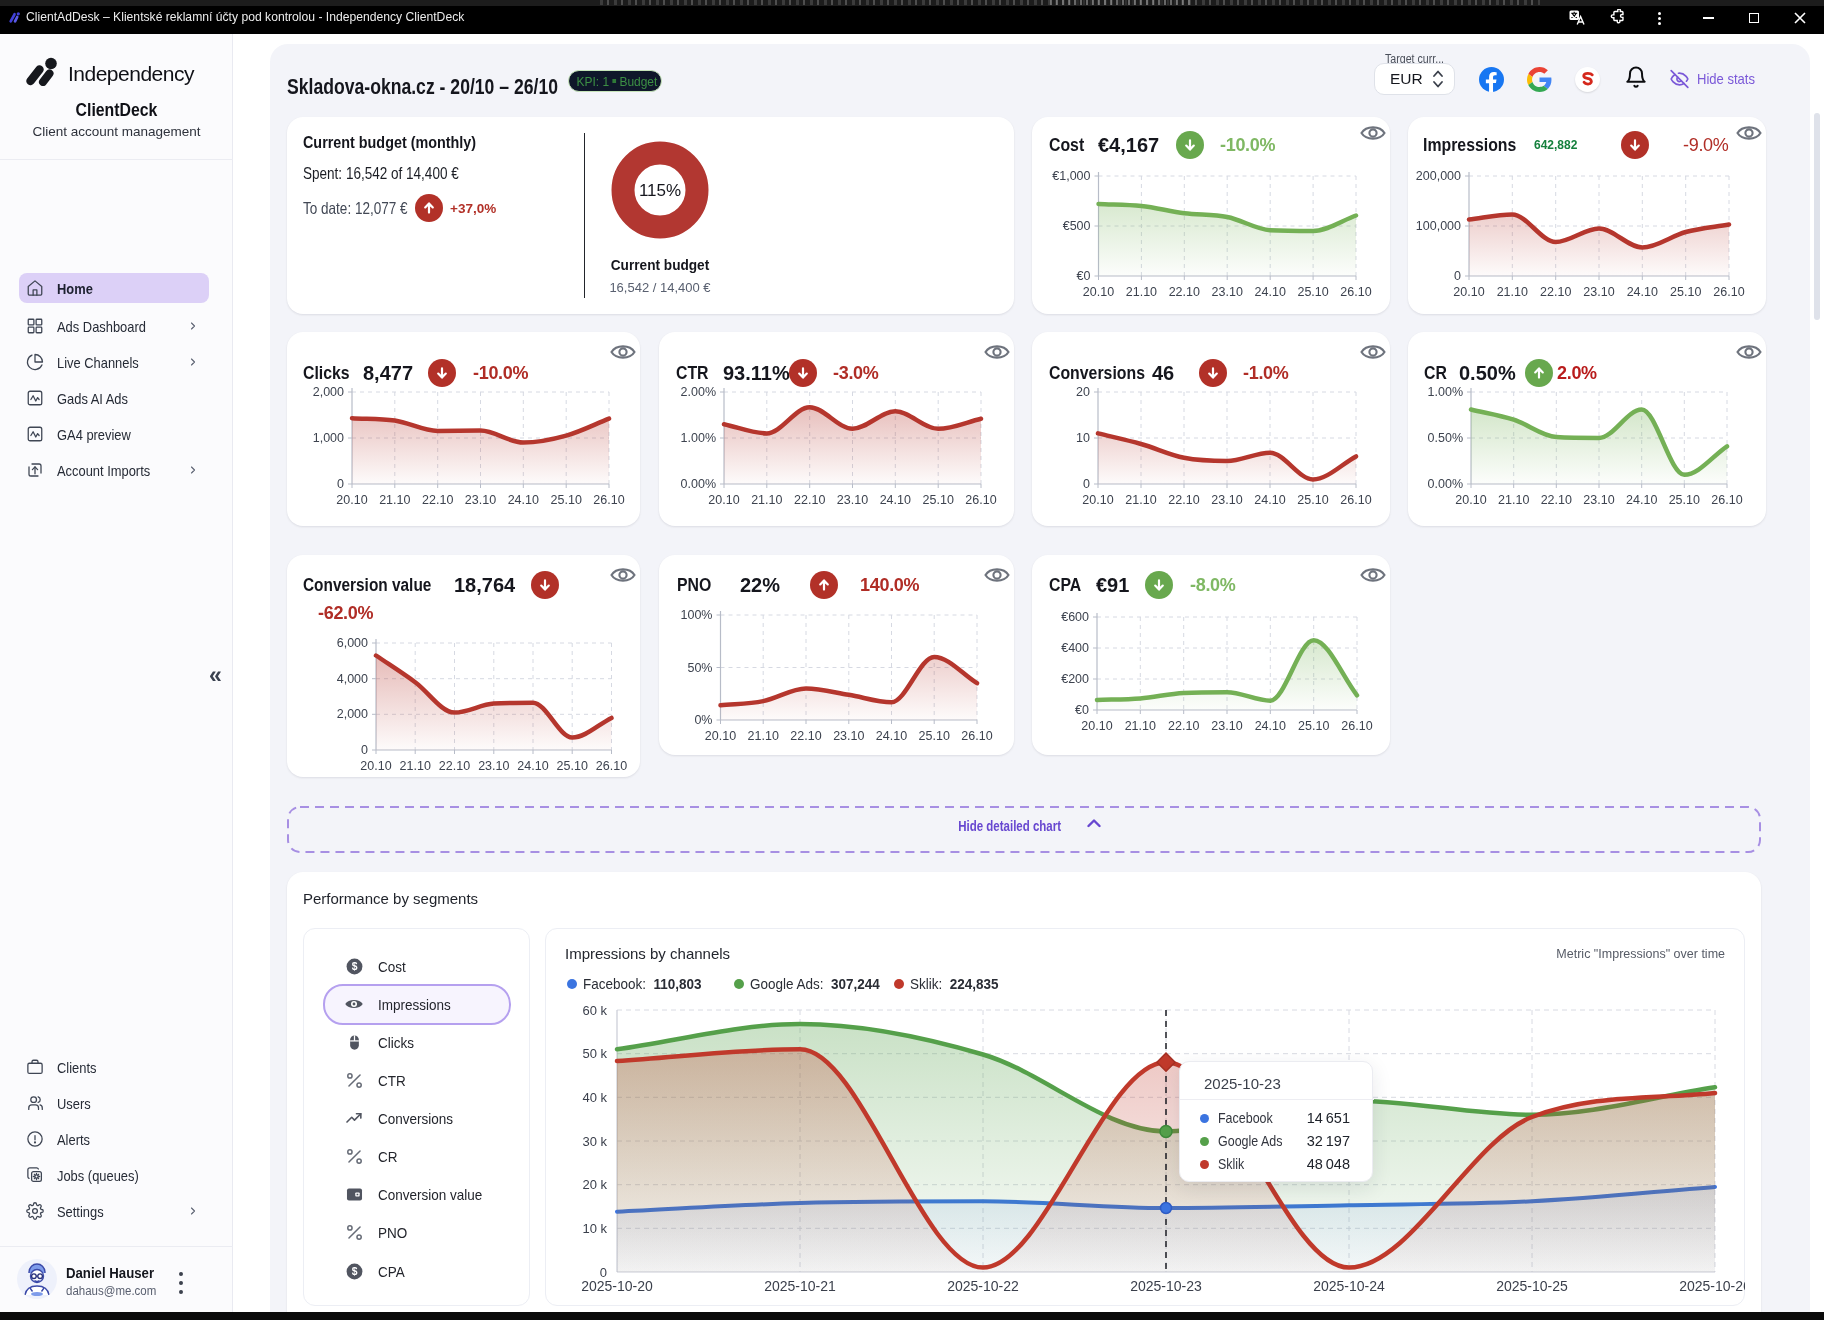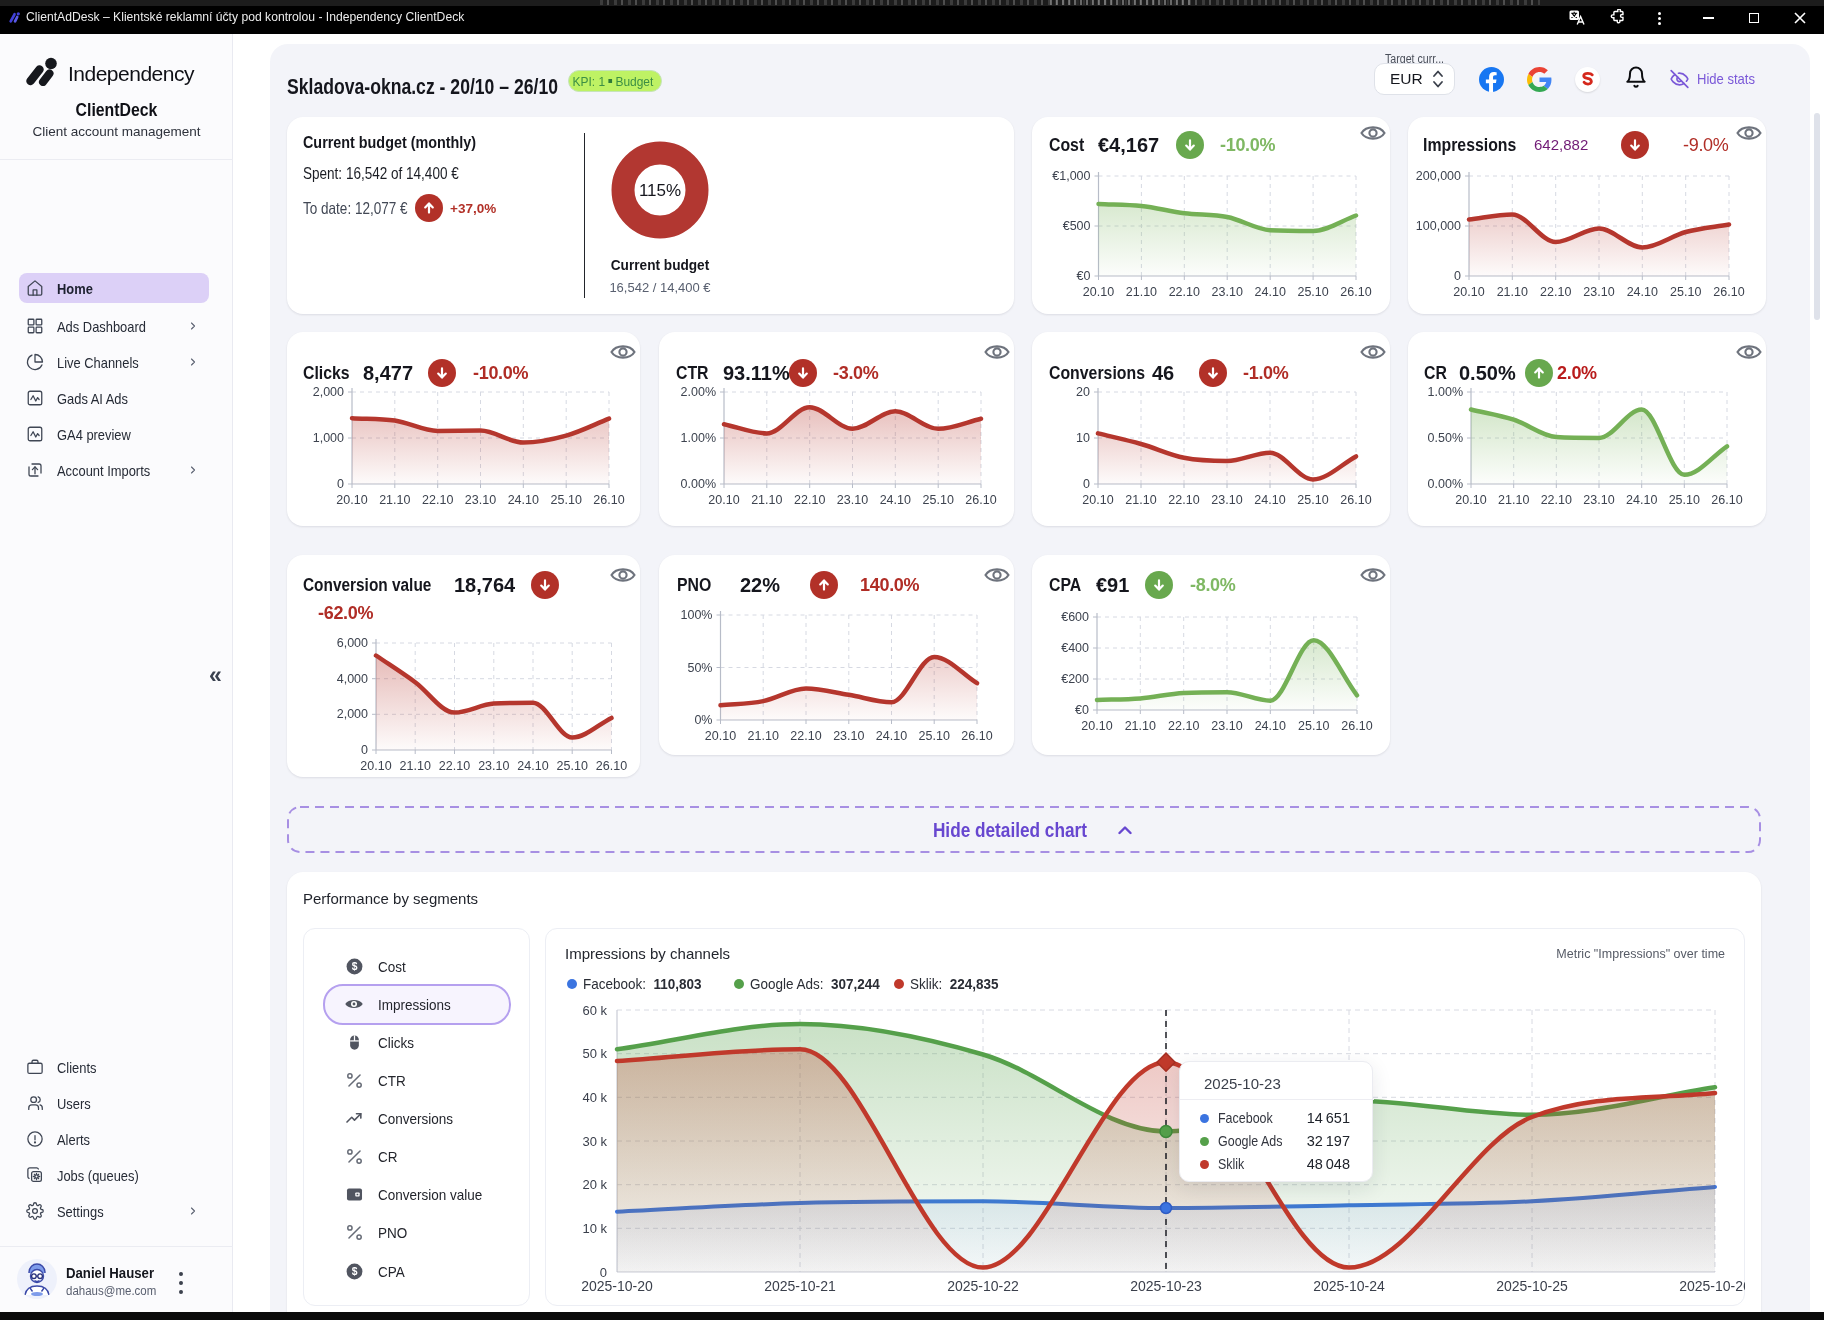--- a/index.html
+++ b/index.html
@@ -170,21 +170,21 @@
           <ellipse cx="20" cy="35" rx="6" ry="2" fill="#7d9bea" stroke="none"></ellipse>
         </svg>
       </div>
       <div class="abs" style="left:66px;top:1230px;font-size:15px;font-weight:bold;color:#14161d;transform:scaleX(.88);transform-origin:0 50%">Daniel Hauser</div>
       <div class="abs" style="left:66px;top:1250px;font-size:12.5px;color:#5a6070;transform:scaleX(.92);transform-origin:0 50%">dahaus@me.com</div>
       <div class="abs" style="left:179px;top:1238px;width:3.8px;height:3.8px;border-radius:50%;background:#3c424e"></div>
       <div class="abs" style="left:179px;top:1247px;width:3.8px;height:3.8px;border-radius:50%;background:#3c424e"></div>
       <div class="abs" style="left:179px;top:1256px;width:3.8px;height:3.8px;border-radius:50%;background:#3c424e"></div>
     </div>
     <div class="abs" style="left:287px;top:39px;font-size:22px;font-weight:bold;color:#15161d;line-height:28px;transform:scaleX(.8);transform-origin:0 50%;white-space:nowrap">Skladova-okna.cz - 20/10 – 26/10</div>
-    <div class="abs" style="left:568px;top:36px;width:94px;height:22px;border:1.5px solid #c6e4ba;background:#bef264;border-radius:12px;display:flex;align-items:center;justify-content:flex-start;font-size:13px;color:#3c8f44">
+    <div class="abs" style="left:568px;top:36px;width:94px;height:22px;border:1.5px solid #c6e4ba;background:#0f172a;border-radius:12px;display:flex;align-items:center;justify-content:flex-end;font-size:13px;color:#3c8f44">
       <span style="transform:scaleX(.92);white-space:nowrap;display:inline-flex;align-items:center">KPI: 1&nbsp;<span style="width:4px;height:4px;background:#2f7a37;display:inline-block"></span>&nbsp;Budget</span>
     </div>
     <div class="abs" style="left:1385px;top:19px;font-size:12.5px;line-height:12px;color:#4a4f5a;transform:scaleX(.85);transform-origin:0 50%">Target curr...</div>
     <div class="abs" style="left:1374px;top:29px;width:81px;height:32px;background:#fff;border:1px solid #dfe2e9;border-radius:10px"></div>
     <div class="abs" style="left:1390px;top:36px;font-size:15.5px;color:#14161d">EUR</div>
     <svg class="abs" style="left:1432px;top:34px" width="12" height="22" viewBox="0 0 12 22" fill="none" stroke="#3a3f4a" stroke-width="1.8" stroke-linecap="round" stroke-linejoin="round">
       <path d="M2 8 6 3.5 10 8 M2 14 6 18.5 10 14"></path>
     </svg>
     <svg class="abs" style="left:1479px;top:33px" width="25" height="25" viewBox="0 0 36 36">
       <circle cx="18" cy="18" r="18" fill="#1877f2"></circle>
@@ -276,21 +276,21 @@
         <line x1="324.0" y1="159" x2="324.0" y2="163" stroke="#b7bcc8" stroke-width="1"></line>
         <text x="324.0" y="179" text-anchor="middle" font-size="12.5" fill="#3d434f">26.10</text>
         <line x1="66.5" y1="55" x2="66.5" y2="159" stroke="#b7bcc8" stroke-width="1.2"></line>
         <line x1="66.5" y1="159" x2="324" y2="159" stroke="#b7bcc8" stroke-width="1.2"></line>
         <path d="M66.5,87.0 C80.8,87.7 95.1,87.5 109.4,89.0 C123.7,90.5 138.0,94.4 152.3,96.2 C166.6,98.0 180.9,97.2 195.2,100.0 C209.6,102.8 223.9,112.4 238.2,113.2 C252.5,114.0 266.8,114.0 281.1,114.0 C295.4,114.0 309.7,103.7 324.0,98.5 L324.0,159.0 L66.5,159.0 Z" fill="url(#gcost)" stroke="none"></path>
         <path d="M66.5,87.0 C80.8,87.7 95.1,87.5 109.4,89.0 C123.7,90.5 138.0,94.4 152.3,96.2 C166.6,98.0 180.9,97.2 195.2,100.0 C209.6,102.8 223.9,112.4 238.2,113.2 C252.5,114.0 266.8,114.0 281.1,114.0 C295.4,114.0 309.7,103.7 324.0,98.5" fill="none" stroke="#74b055" stroke-width="4.5" stroke-linecap="round" stroke-linejoin="round"></path>
       </svg>
     </div>
     <div class="card" style="left:1408px;top:83px;width:358px;height:197px">
       <div class="abs" style="left:15px;top:16px;font-size:18px;font-weight:bold;color:#15161d;line-height:24px;transform:scaleX(.88);transform-origin:0 50%;white-space:nowrap">Impressions</div>
-      <div class="abs" style="left:126px;top:16px;font-size:15px;font-weight:normal;color:#701a75;line-height:24px">642,882</div>
+      <div class="abs" style="left:126px;top:16px;font-size:12px;font-weight:bold;color:#15803d;line-height:24px">642,882</div>
       <svg class="abs" style="left:213px;top:14px" width="28" height="28" viewBox="0 0 28 28">
         <circle cx="14" cy="14" r="14.0" fill="#b23128"></circle>
         <path d="M14,9.4 L14,18.2 M10.2,14.6 L14,18.6 L17.8,14.6" stroke="#fff" stroke-width="2.2" fill="none" stroke-linecap="round" stroke-linejoin="round"></path>
       </svg>
       <div class="abs" style="left:275px;top:16px;font-size:18px;font-weight:normal;color:#b02d26;line-height:24px;letter-spacing:-.3px">-9.0%</div>
       <svg width="28" height="22" viewBox="0 0 28 22" style="position:absolute;left:327px;top:5px">
         <path d="M2.5 11 C7 3.5 21 3.5 25.5 11 C21 18.5 7 18.5 2.5 11 Z" fill="none" stroke="#6e737d" stroke-width="2.1"></path>
         <circle cx="14" cy="11" r="3.6" fill="none" stroke="#6e737d" stroke-width="2.1"></circle>
       </svg>
       <svg width="358" height="197" viewBox="0 0 358 197" style="position:absolute;left:0;top:0">
@@ -709,21 +709,21 @@
         <line x1="65" y1="58" x2="65" y2="155" stroke="#b7bcc8" stroke-width="1.2"></line>
         <line x1="65" y1="155" x2="325" y2="155" stroke="#b7bcc8" stroke-width="1.2"></line>
         <path d="M65.0,144.9 C79.4,144.4 93.9,144.5 108.3,143.4 C122.8,142.2 137.2,138.7 151.7,137.9 C166.1,137.2 180.6,137.2 195.0,137.2 C209.4,137.2 223.9,145.7 238.3,145.7 C252.8,145.7 267.2,85.2 281.7,85.2 C296.1,85.2 310.6,121.9 325.0,140.3 L325.0,155.0 L65.0,155.0 Z" fill="url(#gcpa)" stroke="none"></path>
         <path d="M65.0,144.9 C79.4,144.4 93.9,144.5 108.3,143.4 C122.8,142.2 137.2,138.7 151.7,137.9 C166.1,137.2 180.6,137.2 195.0,137.2 C209.4,137.2 223.9,145.7 238.3,145.7 C252.8,145.7 267.2,85.2 281.7,85.2 C296.1,85.2 310.6,121.9 325.0,140.3" fill="none" stroke="#74b055" stroke-width="4.5" stroke-linecap="round" stroke-linejoin="round"></path>
       </svg>
     </div>
     <div class="abs" style="left:287px;top:772px;width:1474px;height:47px">
       <svg width="1474" height="47" style="position:absolute;left:0;top:0">
         <rect x="1" y="1" width="1472" height="45" rx="12" fill="none" stroke="#a78fe3" stroke-width="2" stroke-dasharray="9 6"></rect>
       </svg>
-      <div style="position:absolute;left:0;top:0;width:100%;height:100%;display:flex;align-items:center;justify-content:center;font-size:21px;font-weight:bold;color:#6747d0">
+      <div style="position:absolute;left:0;top:12px;width:100%;height:100%;display:flex;align-items:flex-start;justify-content:center;font-size:14px;font-weight:bold;color:#6747d0">
         <span style="transform:scaleX(.82)">Hide detailed chart</span>
         <svg style="margin-left:14px" width="14" height="10" viewBox="0 0 14 10" fill="none" stroke="#6747d0" stroke-width="2.4" stroke-linecap="round" stroke-linejoin="round">
           <path d="m1.5 8 5.5-5.5L12.5 8"></path>
         </svg>
       </div>
     </div>
     <div class="card" style="left:287px;top:838px;width:1474px;height:441px;border-radius:16px 16px 0 0;overflow:hidden">
       <div class="abs" style="left:16px;top:18px;font-size:15px;color:#1f222a">Performance by segments</div>
     </div>
     <div class="abs" style="left:303px;top:894px;width:227px;height:378px;background:#fff;border:1px solid #eceef4;border-radius:12px"></div>

